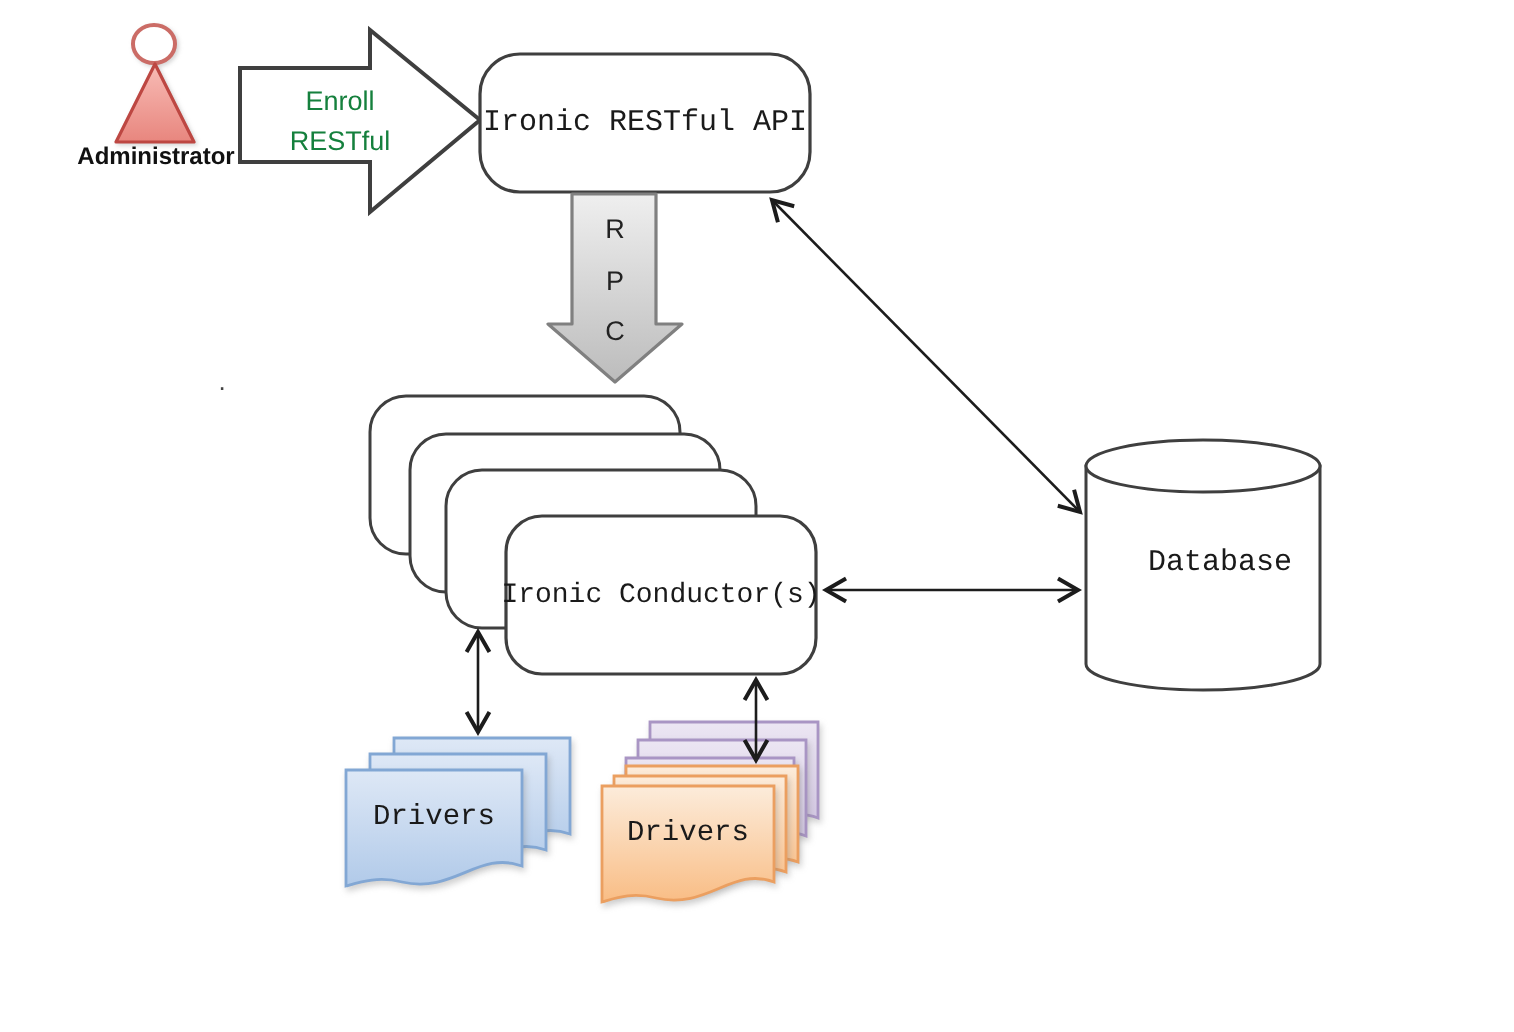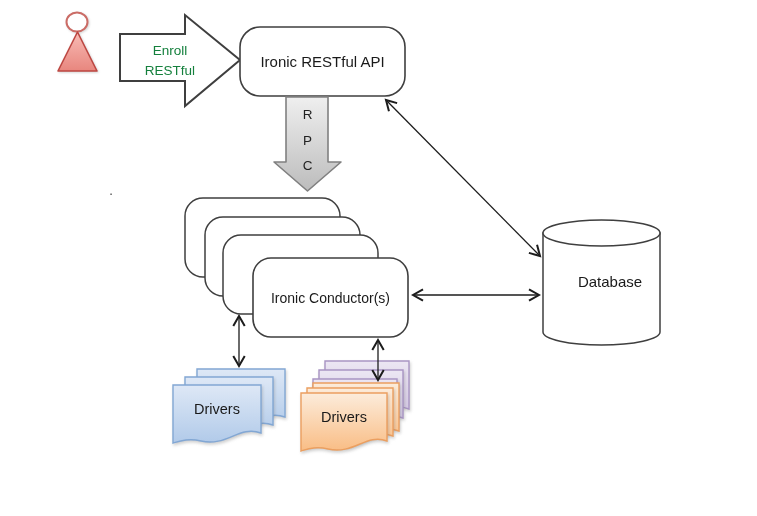--- a/index.html
+++ b/index.html
@@ -7,21 +7,21 @@
     position:relative;
     width:757px;height:516px;
     background:#ffffff;
     font-family:"Liberation Sans", sans-serif;
     color:#1a1a1a;
     overflow:hidden;
   }
   .canvas svg{position:absolute;left:0;top:0;}
   .label{position:absolute;text-align:center;white-space:nowrap;}
   .label span{display:block;}
-  .flexcenter{display:flex;align-items:center;justify-content:center;}
+  .flexcenter{display:flex;align-items:center;justify-content:center;font-family:Liberation Mono, monospace;}
   .lbl-admin{left:18px;top:71px;width:120px;font-size:12px;font-weight:bold;line-height:14px;color:#111;}
   .lbl-enroll{left:120px;top:41px;width:100px;font-size:13.5px;line-height:20px;color:#15803d;}
   .lbl-api{left:240px;top:27px;width:165px;height:69px;font-size:15px;}
   .lbl-rpc{left:297px;top:102px;width:21px;font-size:13.5px;line-height:25.5px;color:#222;}
   .lbl-conductor{left:253px;top:258px;width:155px;height:79px;font-size:14px;}
   .lbl-database{left:543px;top:230px;width:134px;height:103px;font-size:15px;}
   .lbl-drivers-left{left:173px;top:383px;width:88px;height:52px;font-size:14.5px;}
   .lbl-drivers-right{left:301px;top:391px;width:86px;height:52px;font-size:14.5px;}
   .lbl-dot{left:106px;top:183px;width:10px;font-size:13px;color:#444;}
   .doc{filter:drop-shadow(1.5px 2px 1.5px rgba(120,120,120,0.35));}
@@ -102,20 +102,21 @@
 
     <g stroke="#1c1c1c" stroke-width="1.3">
       <line x1="386" y1="100" x2="540" y2="256" marker-start="url(#ah)" marker-end="url(#ah)"></line>
       <line x1="413" y1="295" x2="539" y2="295" marker-start="url(#ah)" marker-end="url(#ah)"></line>
       <line x1="239" y1="316" x2="239" y2="366" marker-start="url(#ah)" marker-end="url(#ah)"></line>
       <line x1="378" y1="340" x2="378" y2="380" marker-start="url(#ah)" marker-end="url(#ah)"></line>
     </g>
   </svg>
 
   <div class="label lbl-admin">
+    <span>Administrator</span>
   </div>
 
   <div class="label lbl-enroll">
     <span>Enroll</span>
     <span>RESTful</span>
   </div>
 
   <div class="label flexcenter lbl-api">Ironic RESTful API</div>
 
   <div class="label lbl-rpc">

